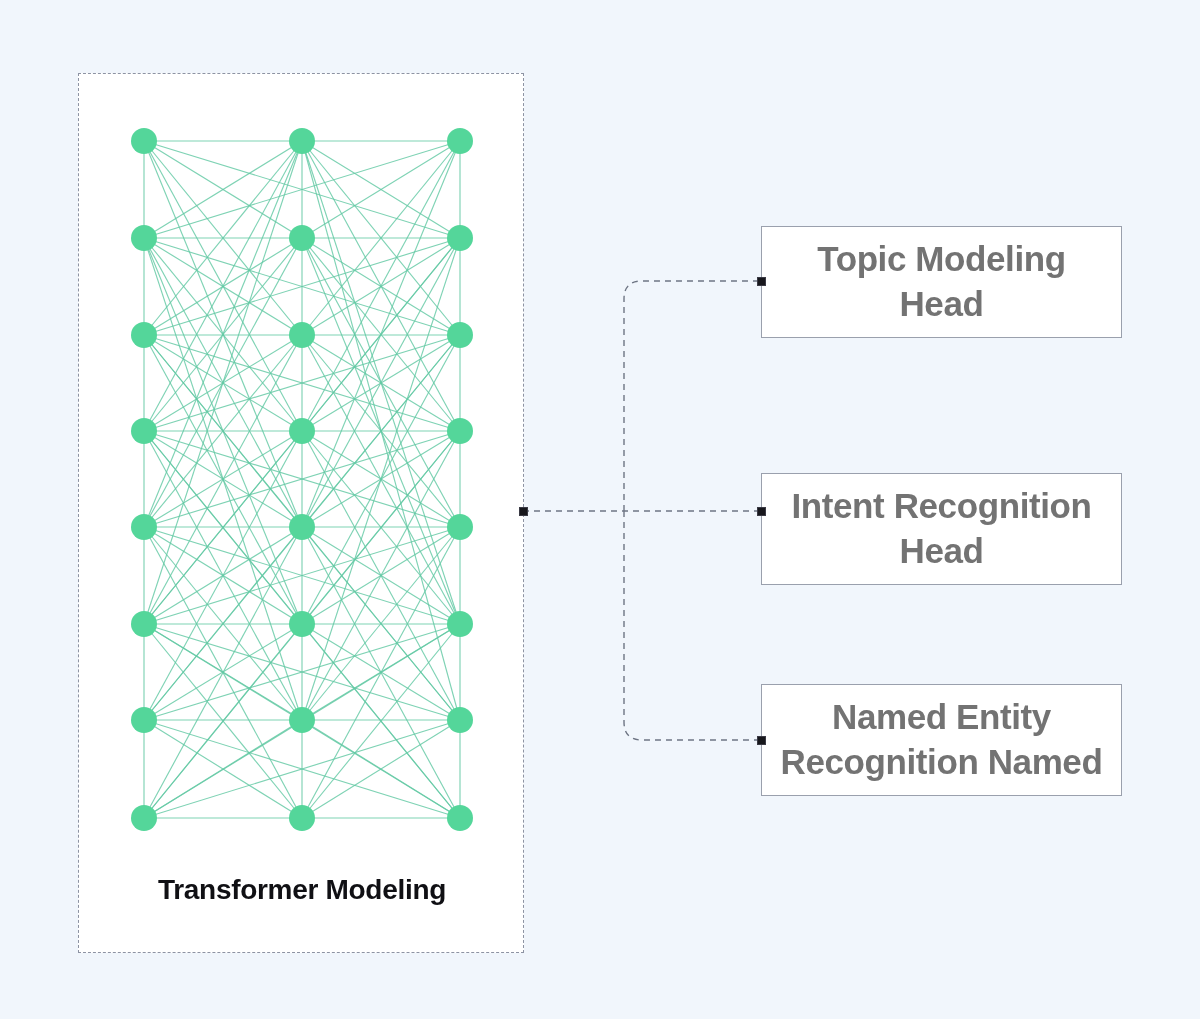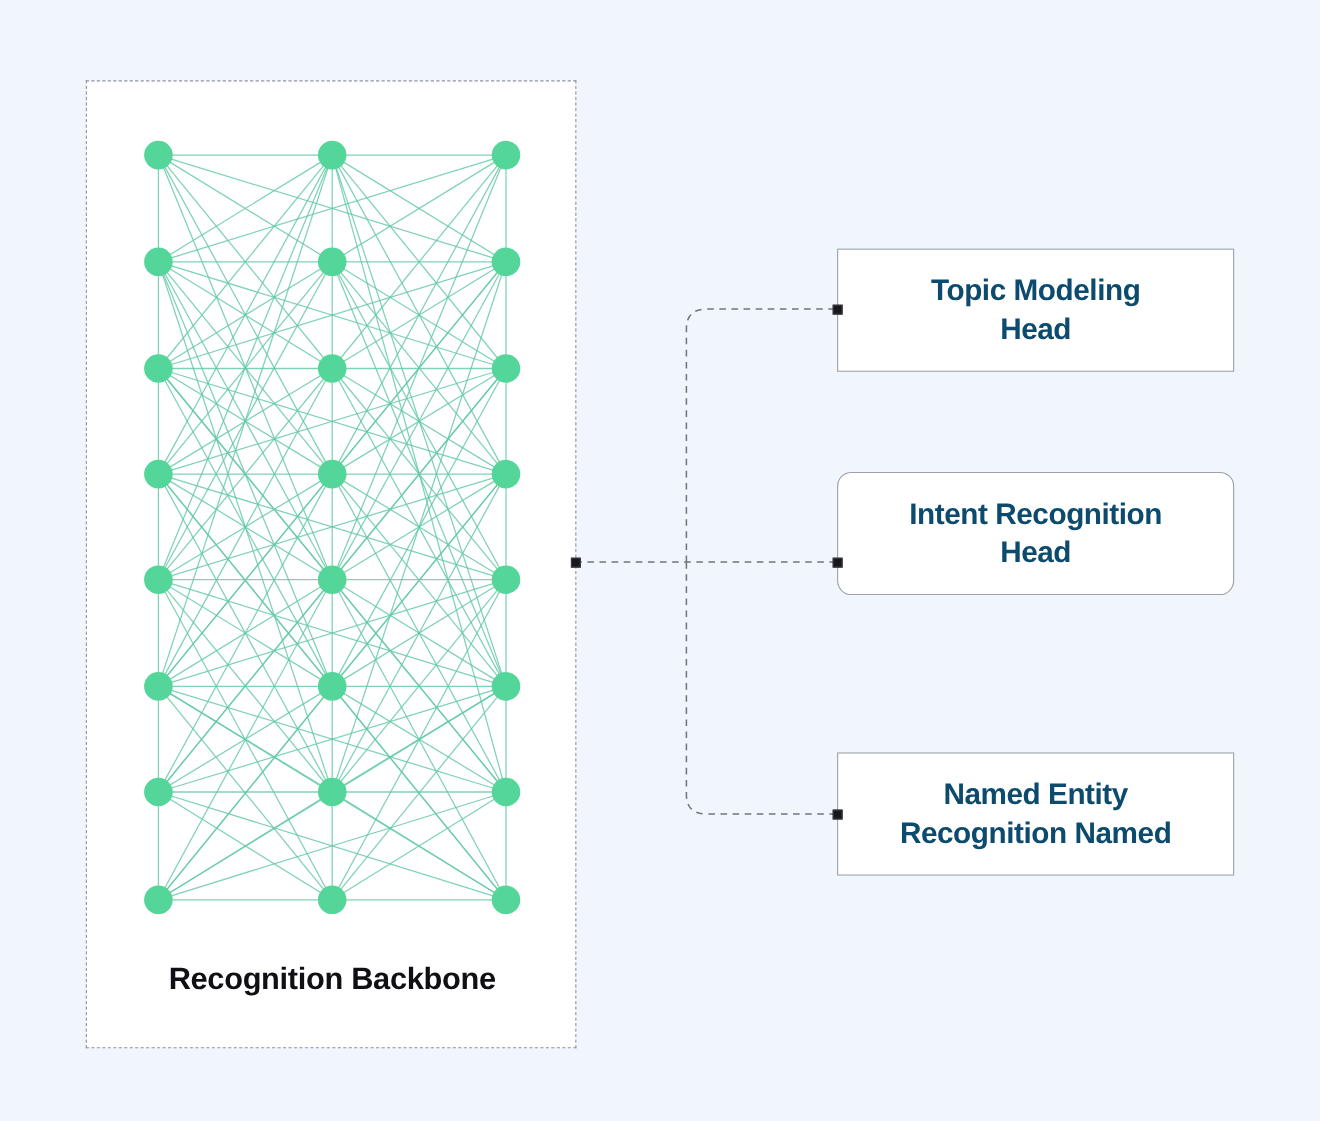--- a/index.html
+++ b/index.html
@@ -68,30 +68,30 @@
     height: 112px;
     background: #ffffff;
     border: 1.4px solid #9aa0ad;
     box-sizing: border-box;
     display: flex;
     align-items: center;
     justify-content: center;
     text-align: center;
   }
   .head-label {
-    font-size: 27px;
+    font-size: 35px;
     line-height: 1.28;
     font-weight: 700;
     letter-spacing: -0.4px;
-    color: #0c4a6e;
+    color: #737373;
     padding: 0 14px;
     font-family: "Liberation Sans", sans-serif;
   }
   .head-1 { left: 761px; top: 226px; }
-  .head-2 { left: 761px; top: 429px; border-radius: 13px; }
+  .head-2 { left: 761px; top: 473px; }
   .head-3 { left: 761px; top: 684px; text-align: center; }
   
   .anchor {
     position: absolute;
     width: 9px;
     height: 9px;
     background: #17171c;
     border: 1px solid #3a3a44;
     box-sizing: border-box;
   }
@@ -265,21 +265,21 @@
           <circle cx="223" cy="550" r="13" fill="#54d69a"></circle>
           <circle cx="381" cy="550" r="13" fill="#54d69a"></circle>
           <circle cx="65" cy="646" r="13" fill="#54d69a"></circle>
           <circle cx="223" cy="646" r="13" fill="#54d69a"></circle>
           <circle cx="381" cy="646" r="13" fill="#54d69a"></circle>
           <circle cx="65" cy="744" r="13" fill="#54d69a"></circle>
           <circle cx="223" cy="744" r="13" fill="#54d69a"></circle>
           <circle cx="381" cy="744" r="13" fill="#54d69a"></circle>
         </g>
       </svg>
-    <div class="backbone-label">Recognition Backbone</div>
+    <div class="backbone-label">Transformer Modeling</div>
   </div>
 
   <svg class="connectors" id="conn-svg" viewBox="0 0 1200 1019">
       <path d="M 523 511 H 761" fill="none" stroke="#6e7584" stroke-width="1.4" stroke-dasharray="6 5"></path>
       <path d="M 624 511 V 299 Q 624 281 642 281 H 761" fill="none" stroke="#6e7584" stroke-width="1.4" stroke-dasharray="6 5"></path>
       <path d="M 624 511 V 722 Q 624 740 642 740 H 761" fill="none" stroke="#6e7584" stroke-width="1.4" stroke-dasharray="6 5"></path>
     </svg>
 
   <div class="head-box head-1">
     <div class="head-label">

